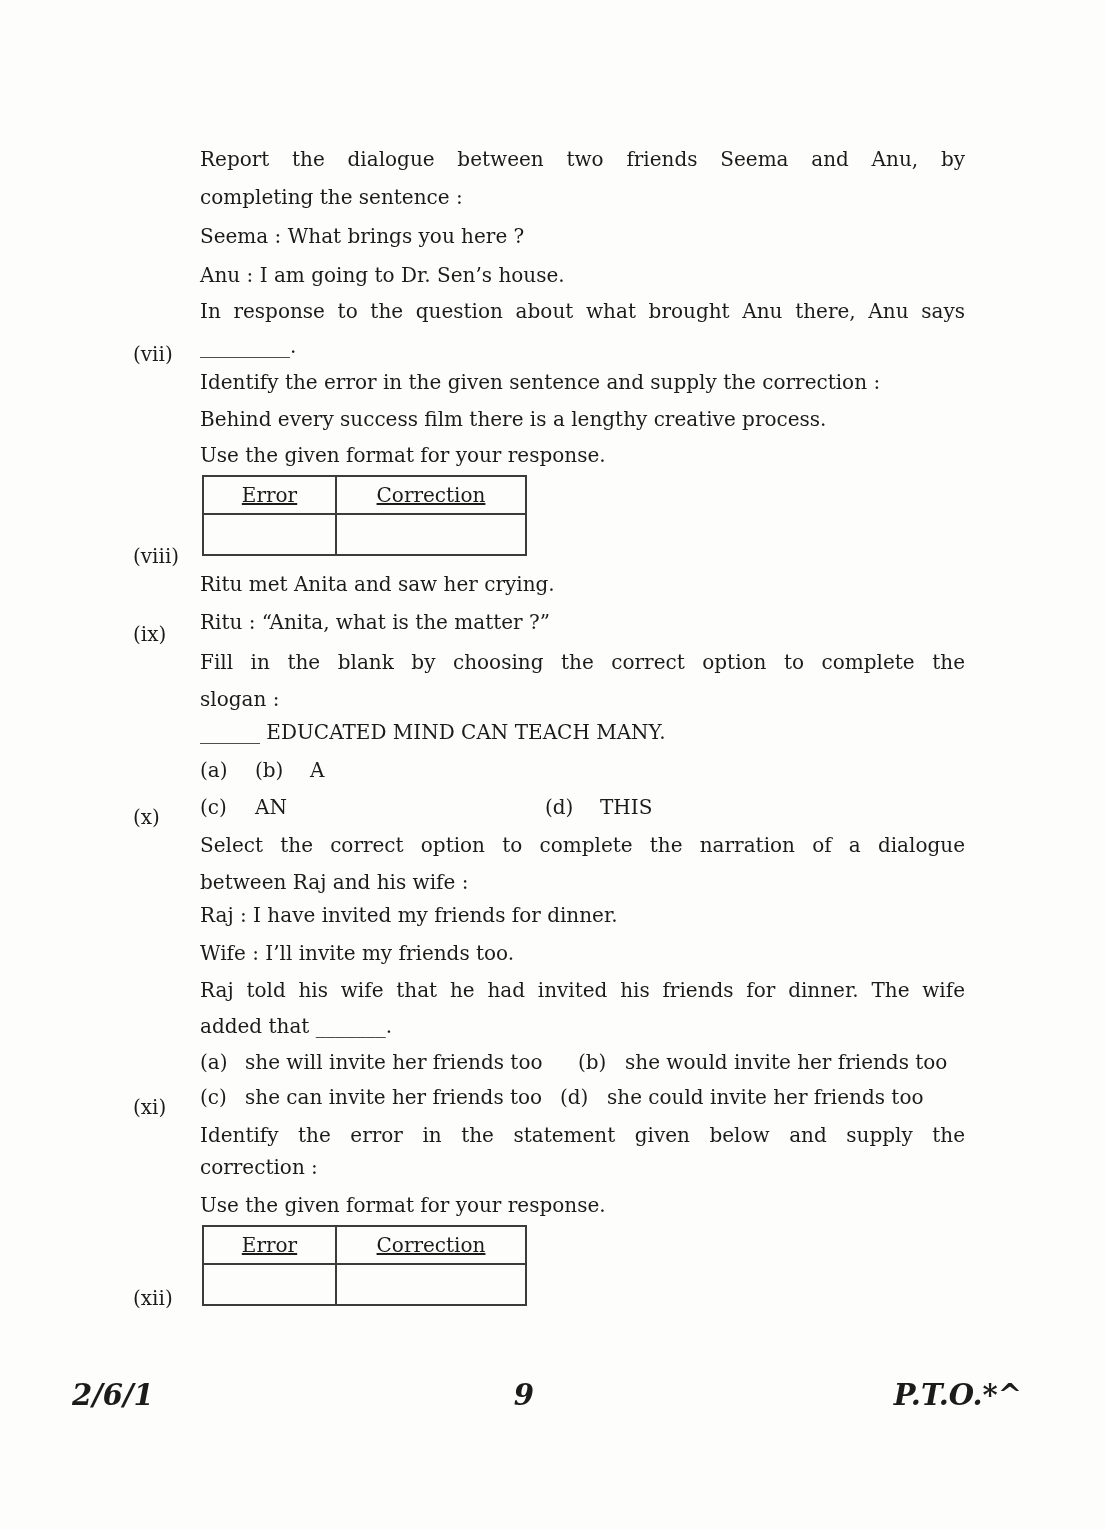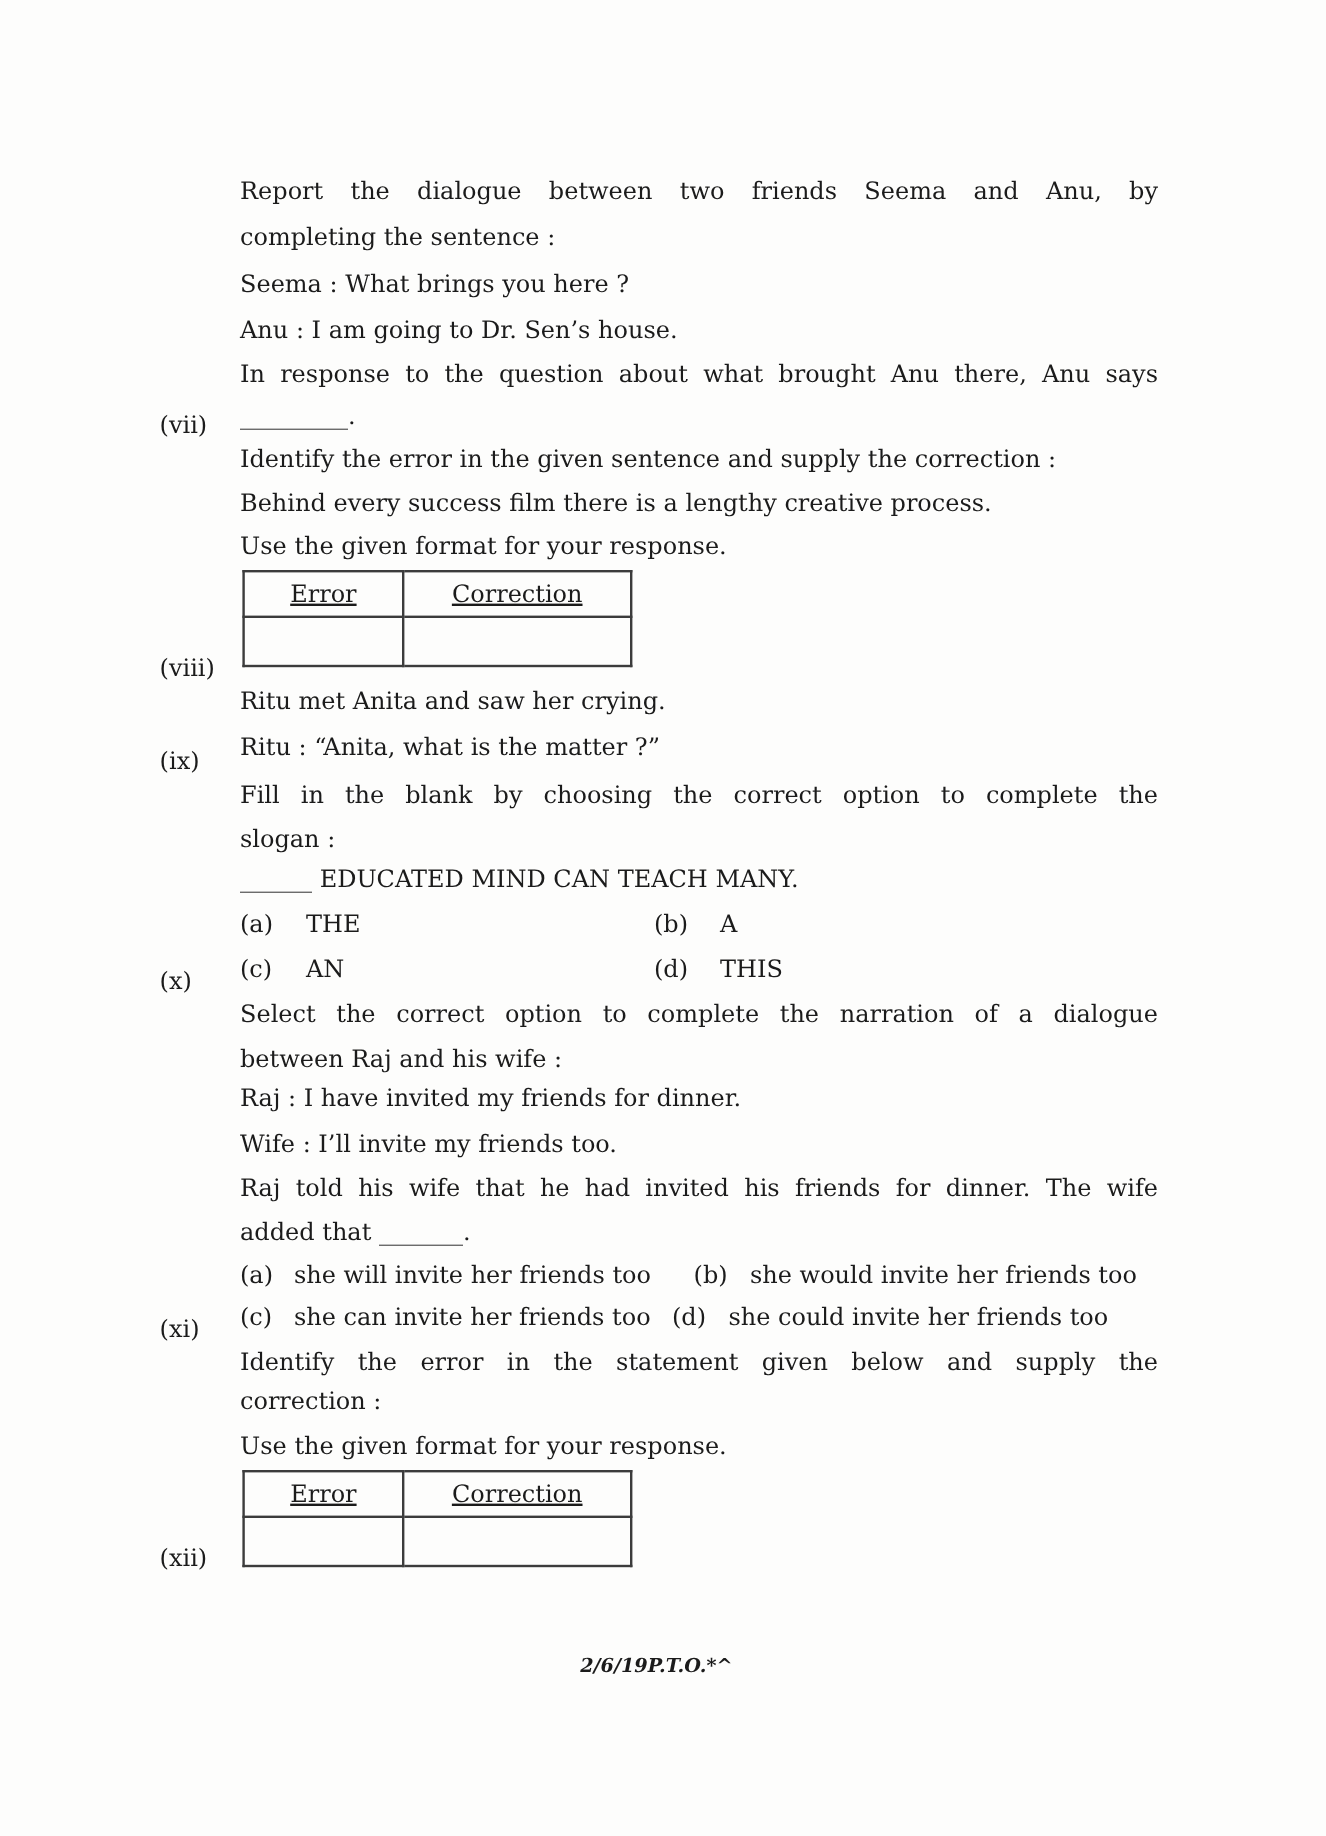--- a/index.html
+++ b/index.html
@@ -23,22 +23,22 @@
   .fmt-table th,.fmt-table td{border:2px solid #3c3c3c;padding:0;text-decoration:underline;}
   .fmt-table th{font-weight:normal;font-size:20px;text-align:center;height:36px;}
   .fmt-table td{height:39px;}
   .col-error{width:131px;}
   .col-correction{width:188px;}
   .optrow{display:flex;line-height:28px;}
   .okey{flex:0 0 55px;}
   .optline{display:flex;line-height:28px;}
   .footer{
     position:absolute;left:72px;top:1378px;width:950px;
-    display:flex;justify-content:center;align-items:baseline;
-    font-weight:bold;font-style:italic;font-size:16px;
+    display:flex;justify-content:space-between;align-items:baseline;
+    font-weight:bold;font-style:italic;font-size:29px;
   }
 </style>
 </head>
 <body>
 
 <div class="page">
   <div class="content">
 
     <div class="q">
       <div class="qlabel">(vii)</div>
@@ -84,21 +84,20 @@
     </div>
 
     <div class="q">
       <div class="qlabel">(x)</div>
       <div class="qbody">
         <div class="ln stretch" style="margin-bottom:9px">Fill in the blank by choosing the correct option to complete the</div>
         <div class="ln" style="margin-bottom:5px">slogan :</div>
         <div class="ln" style="margin-bottom:10px">______ EDUCATED MIND CAN TEACH MANY.</div>
         <div class="optrow" style="margin-bottom:9px">
           <span class="okey">(a)</span>
-          <span style="width:290px">THE</span>
           <span class="okey">(b)</span>
           <span>A</span>
         </div>
         <div class="optrow" style="margin-bottom:10px">
           <span class="okey">(c)</span>
           <span style="width:290px">AN</span>
           <span class="okey">(d)</span>
           <span>THIS</span>
         </div>
       </div>

